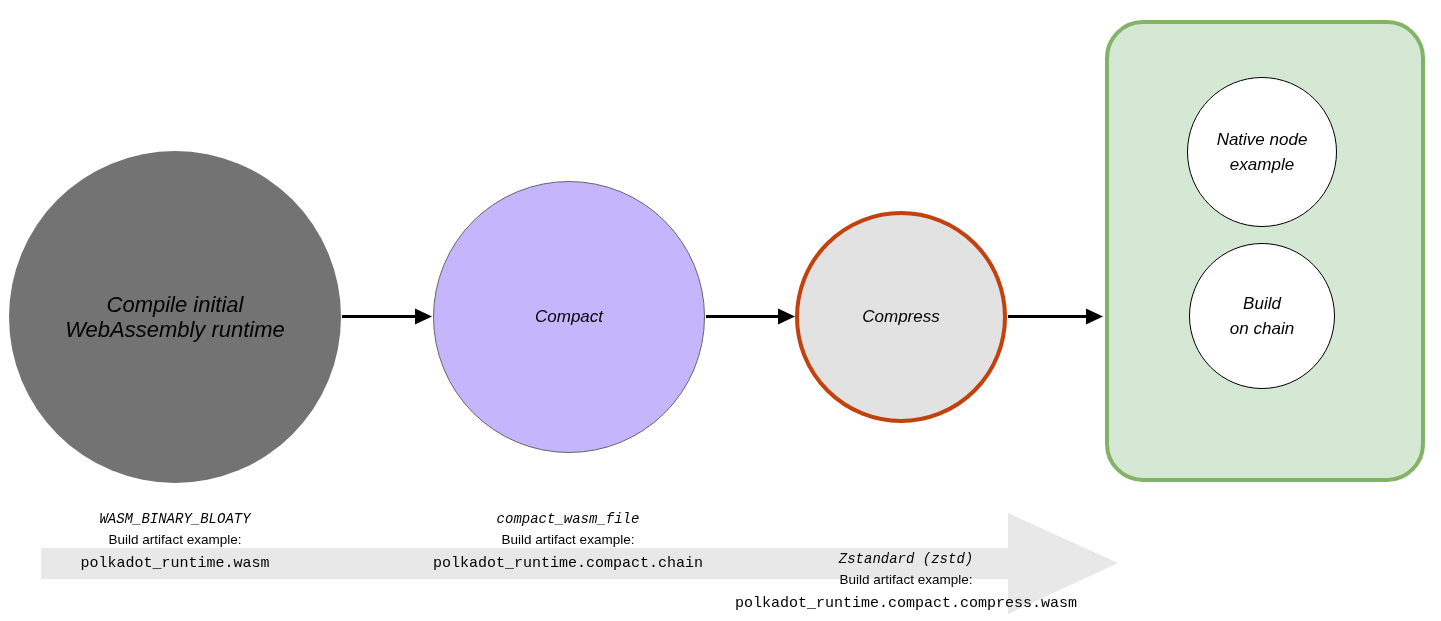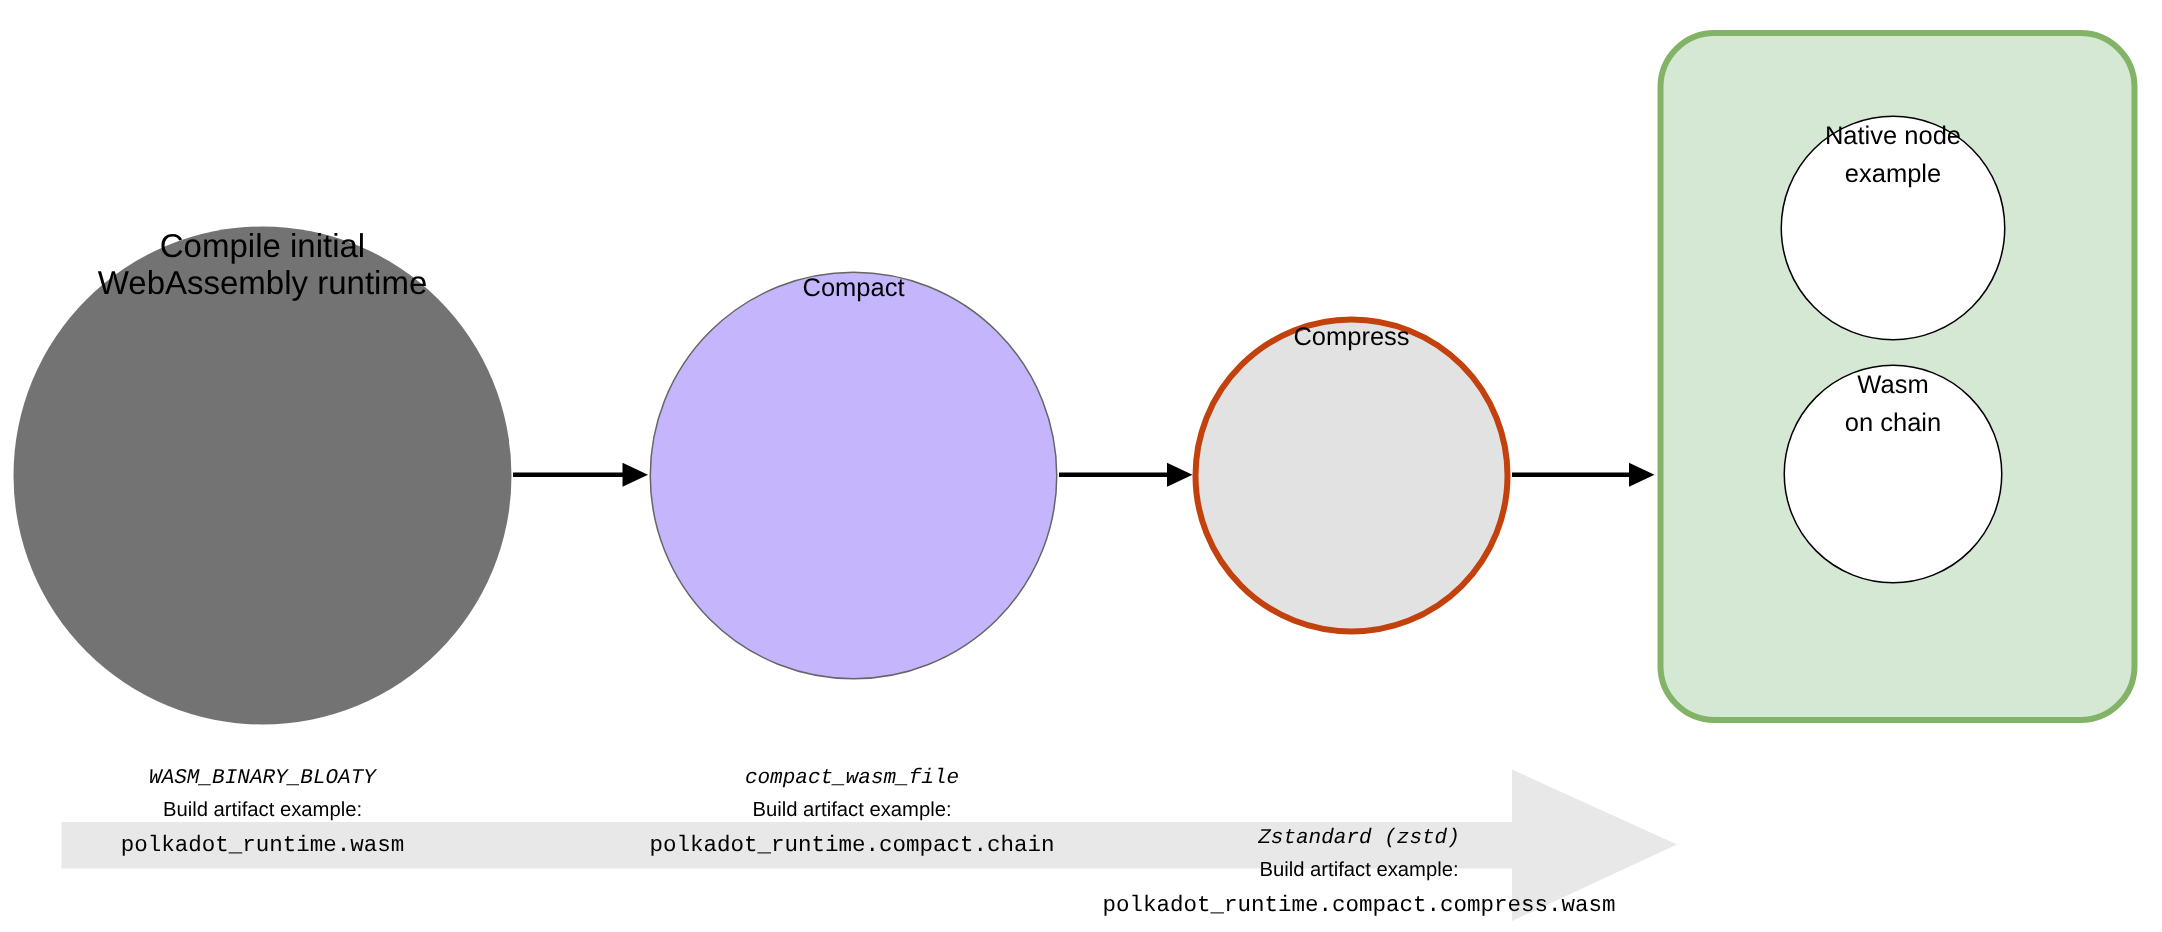--- a/index.html
+++ b/index.html
@@ -19,23 +19,25 @@
     position: absolute;
     left: 0;
     top: 0;
     width: 1441px;
     height: 621px;
   }
   .circle {
     position: absolute;
     border-radius: 50%;
     display: flex;
+    align-items: center;
     justify-content: center;
     text-align: center;
     box-sizing: border-box;
+    font-style: italic;
   }
   .stage1 {
     left: 9px; top: 151px;
     width: 332px; height: 332px;
     background: #737373;
     color: #000000;
     font-size: 22px;
     line-height: 25px;
   }
   .stage2 {
@@ -150,21 +152,21 @@
 
   <div class="circle node-circle node1">
     <div>
       <span>Native node</span><br>
       <span>example</span>
     </div>
   </div>
 
   <div class="circle node-circle node2">
     <div>
-      <span>Wasm</span><br>
+      <span>Build</span><br>
       <span>on chain</span>
     </div>
   </div>
 
   <div class="caption-col col1">
     <div class="caption-name">WASM_BINARY_BLOATY</div>
     <div class="caption-build">Build artifact example:</div>
     <div class="caption-artifact">polkadot_runtime.wasm</div>
   </div>
 

